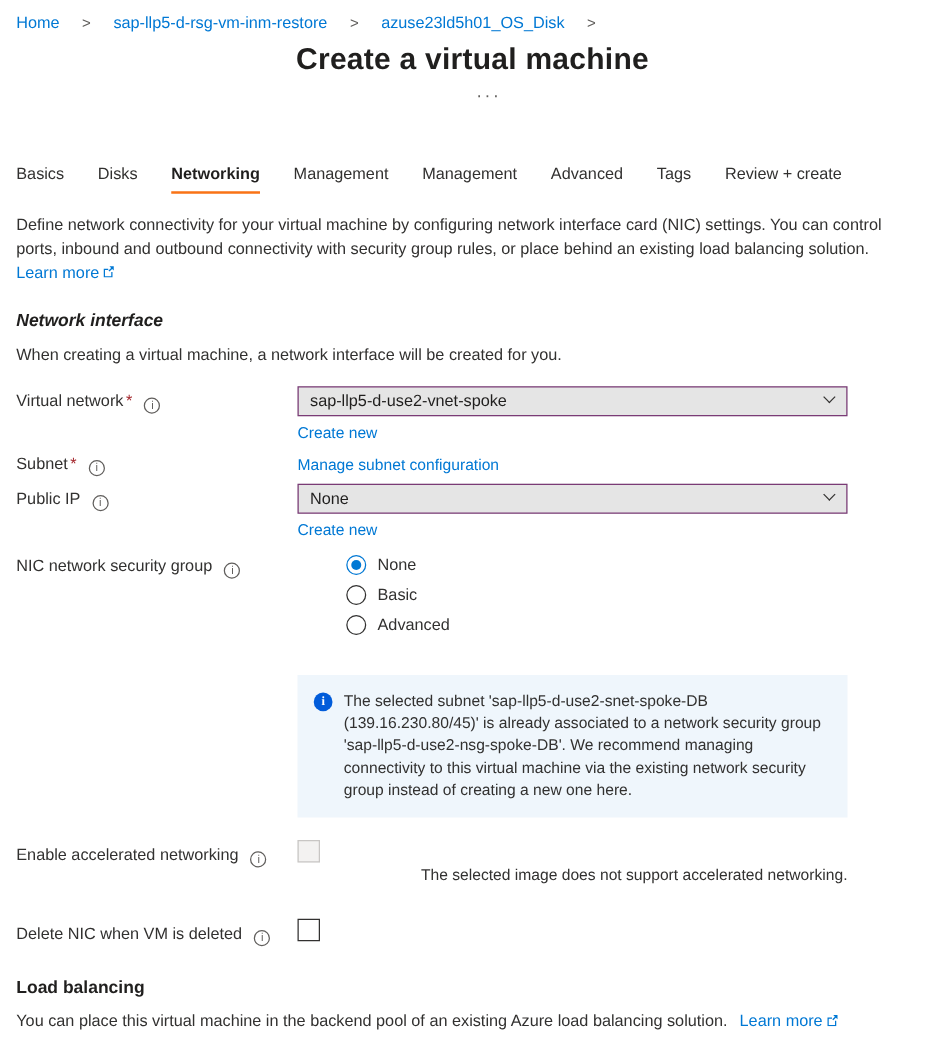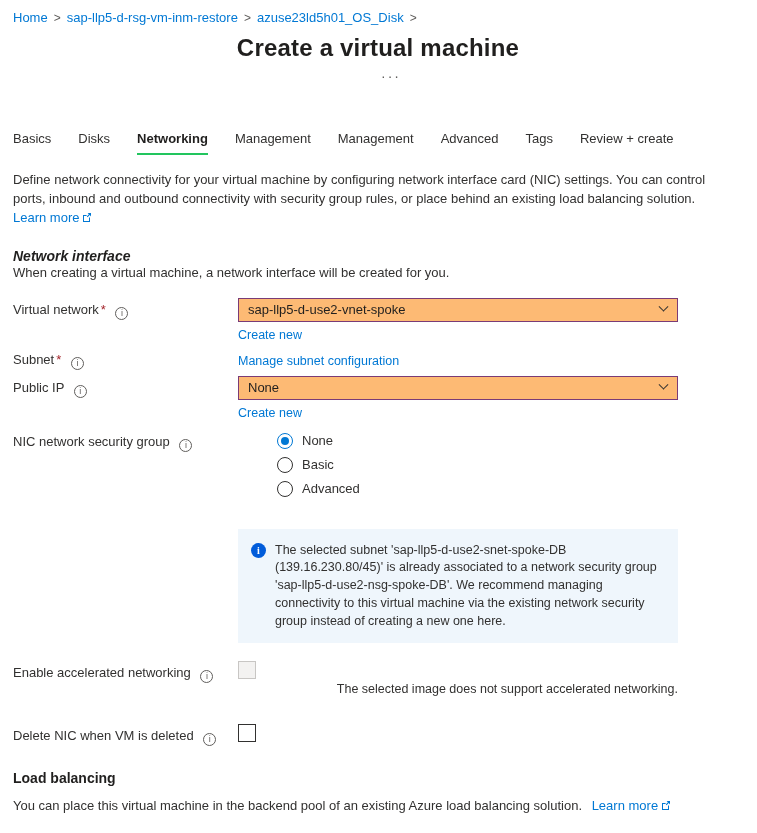--- a/index.html
+++ b/index.html
@@ -5,55 +5,55 @@
   * { box-sizing: border-box; margin: 0; padding: 0; }
   html, body { background: #ffffff; }
   body {
     width: 757px; height: 833px;
     font-family: "Liberation Sans", "DejaVu Sans", sans-serif;
     font-size: 13px; color: #323130; overflow: hidden;
   }
   .page { padding: 10px 14px 0 13px; }
 
   
-  .breadcrumb { font-size: 13px; display: flex; align-items: center; gap: 6px; }
+  .breadcrumb { font-size: 13px; display: flex; align-items: center; gap: 18px; }
   .crumb { color: #0078d4; text-decoration: none; cursor: pointer; }
   .crumb-sep { color: #605e5c; font-size: 12px; }
 
   
   .title-row { display: flex; align-items: center; margin-top: 9px; flex-direction: column; }
   .page-title { font-size: 24px; font-weight: 700; color: #201f1e; letter-spacing: 0.2px; }
   .more-dots { color: #605e5c; margin-left: 26px; font-size: 14px; letter-spacing: 2px; cursor: pointer; padding-top: 6px; }
 
   
   .tabs { display: flex; margin-top: 47px; gap: 27px; }
   .tab { padding-bottom: 7px; color: #323130; cursor: pointer; border-bottom: 2px solid transparent; }
-  .tab.active { color: #201f1e; font-weight: 700; border-bottom: 2px solid #22c55e; }
+  .tab.active { color: #201f1e; font-weight: 700; border-bottom: 2px solid #f97316; }
 
   
   .intro { margin-top: 16px; line-height: 1.45; max-width: 705px; }
   .link { color: #0078d4; text-decoration: none; cursor: pointer; }
   .ext-icon { display: inline-block; margin-left: 3px; }
 
   
   .section-heading { font-size: 14px; font-weight: 700; color: #201f1e; }
-  .section-desc { margin-top: 0; line-height: 1.4; }
+  .section-desc { margin-top: 11px; line-height: 1.4; }
 
   
   .form-row { display: flex; align-items: flex-start; }
   .form-label { width: 225px; padding-top: 4px; color: #323130; flex-shrink: 0; }
   .required { color: #a4262c; margin-left: 2px; }
   .info-icon {
     display: inline-block; width: 13px; height: 13px; border: 1px solid #605e5c;
     border-radius: 50%; font-size: 9px; line-height: 11px; text-align: center;
     color: #605e5c; margin-left: 6px; vertical-align: -2px; font-style: normal;
   }
   .control { width: 440px; }
   .dropdown {
-    height: 24px; border: 1px solid #7a3b76; background: #fdba74;
+    height: 24px; border: 1px solid #7a3b76; background: #e5e5e5;
     display: flex; align-items: center; justify-content: space-between;
     padding: 0 10px 0 9px; cursor: pointer;
   }
   .dropdown-value { font-size: 13px; color: #201f1e; white-space: nowrap; }
   .chevron {
     width: 7px; height: 7px; border-right: 1.4px solid #323130; border-bottom: 1.4px solid #323130;
     transform: rotate(45deg) translate(-2px, -2px); flex-shrink: 0;
   }
   .field-link { display: inline-block; margin-top: 6px; font-size: 12.5px; }
 

